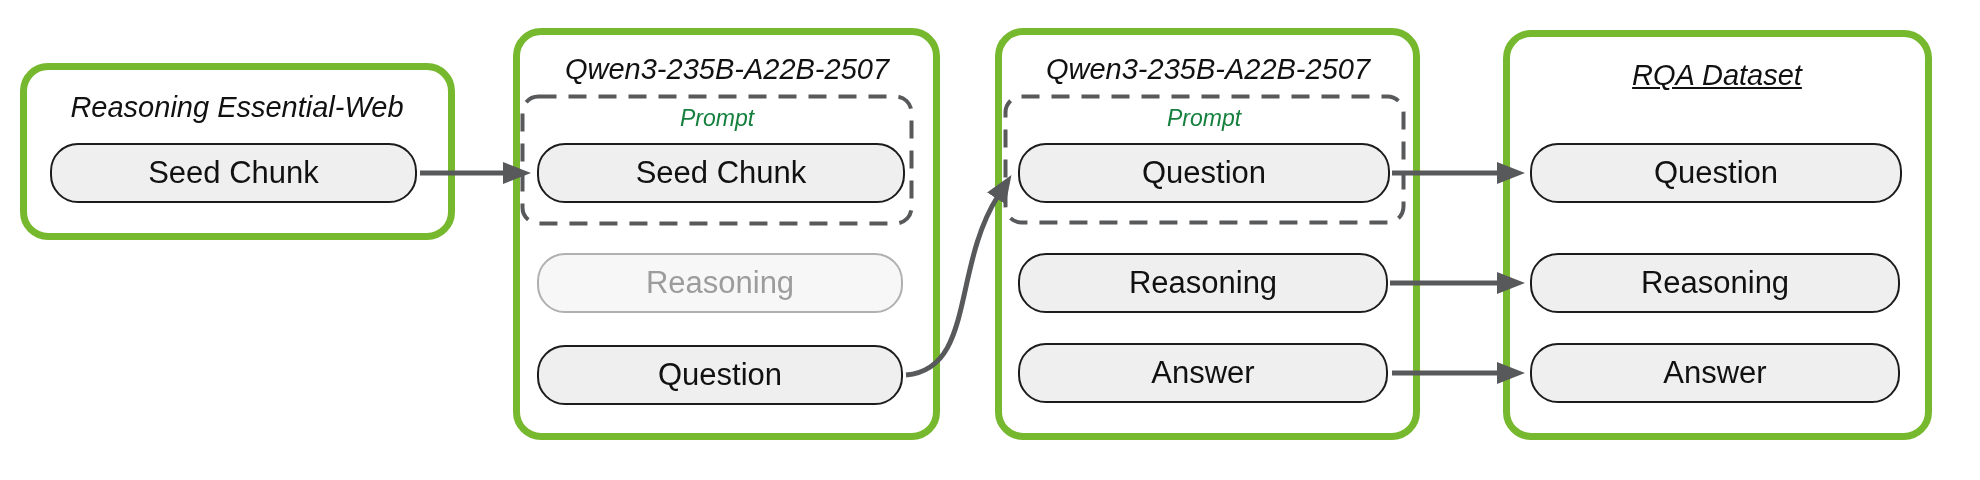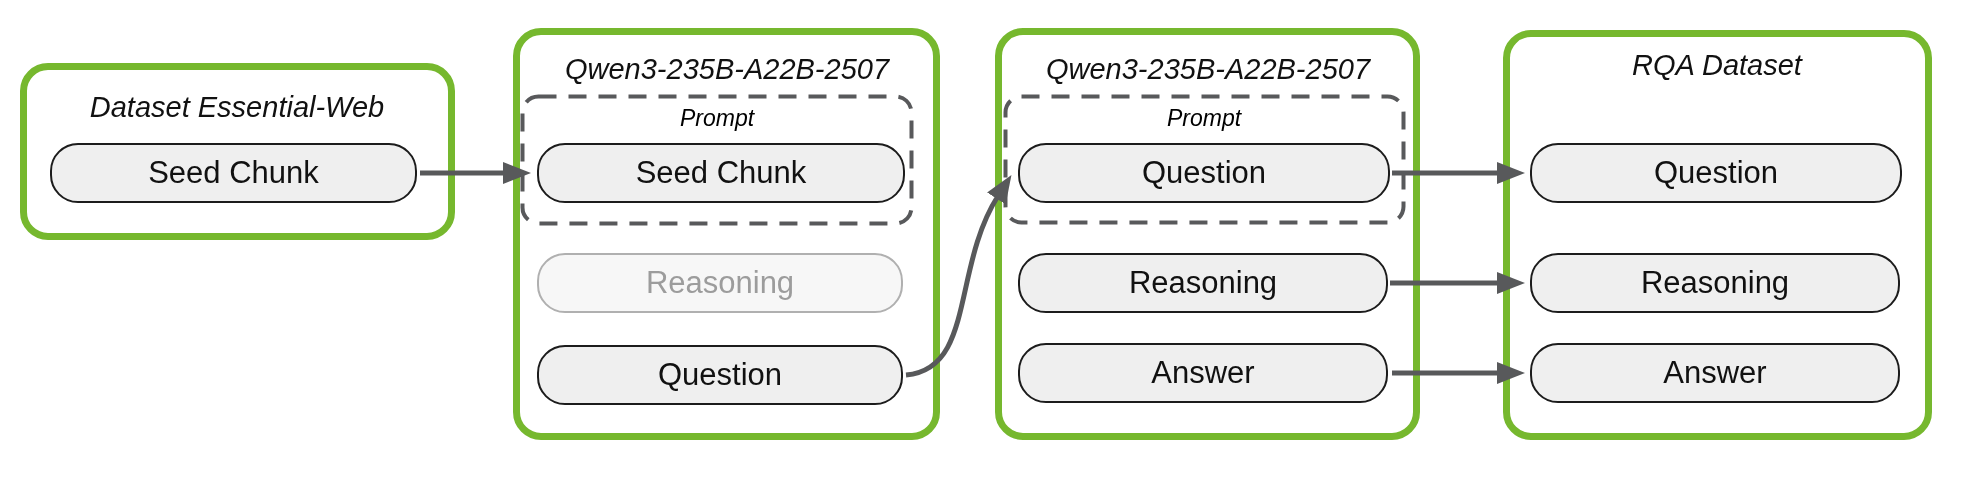--- a/index.html
+++ b/index.html
@@ -21,21 +21,21 @@
     position:absolute;box-sizing:border-box;background:#ffffff;
     border:7px solid var(--group-border);border-radius:28px;
   }
   .group-title{
     position:absolute;transform:translateX(-50%);
     font-style:italic;font-size:29px;line-height:34px;color:var(--title-text);
     white-space:nowrap;z-index:3;text-align:center;
   }
   .prompt-label{
     position:absolute;transform:translateX(-50%);
-    font-style:italic;font-size:23px;line-height:28px;color:#000000;
+    font-style:italic;font-size:23px;line-height:28px;color:#15803d;
     white-space:nowrap;z-index:3;
   }
   .pill{
     position:absolute;box-sizing:border-box;z-index:3;
     background:var(--node-fill);border:2.5px solid var(--node-border);
     border-radius:28px;display:flex;align-items:center;justify-content:center;
     font-size:31px;color:#111;white-space:nowrap;
   }
   .pill.inactive{
     background:var(--inactive-fill);
@@ -66,24 +66,24 @@
     <rect class="dashed-rect" x="522.5" y="96.5" width="389" height="127" rx="16"></rect>
     <rect class="dashed-rect" x="1005.5" y="96.5" width="398" height="126" rx="16"></rect>
 
     <path class="arrow" d="M 420 173 H 506" marker-end="url(#ah)"></path>
     <path class="arrow" d="M 906 375 C 975 369 952 268 998 196" marker-end="url(#ah)"></path>
     <path class="arrow" d="M 1392 173 H 1500" marker-end="url(#ah)"></path>
     <path class="arrow" d="M 1390 283 H 1500" marker-end="url(#ah)"></path>
     <path class="arrow" d="M 1392 373 H 1500" marker-end="url(#ah)"></path>
   </svg>
 
-  <div class="group-title" style="left:237px;top:90px;">Dataset Essential-Web</div>
+  <div class="group-title" style="left:237px;top:90px;">Reasoning Essential-Web</div>
   <div class="group-title" style="left:727px;top:52px;">Qwen3-235B-A22B-2507</div>
   <div class="group-title" style="left:1208px;top:52px;">Qwen3-235B-A22B-2507</div>
-  <div class="group-title" style="left:1717px;top:48px;">RQA Dataset</div>
+  <div class="group-title" style="left:1717px;top:58px;text-decoration:underline;">RQA Dataset</div>
 
   <div class="prompt-label" style="left:717px;top:104px;">Prompt</div>
   <div class="prompt-label" style="left:1204px;top:104px;">Prompt</div>
 
   <div class="pill" style="left:50px;top:143px;width:367px;height:60px;">Seed Chunk</div>
 
   <div class="pill" style="left:537px;top:143px;width:368px;height:60px;">Seed Chunk</div>
   <div class="pill inactive" style="left:537px;top:253px;width:366px;height:60px;">Reasoning</div>
   <div class="pill" style="left:537px;top:345px;width:366px;height:60px;">Question</div>
 

